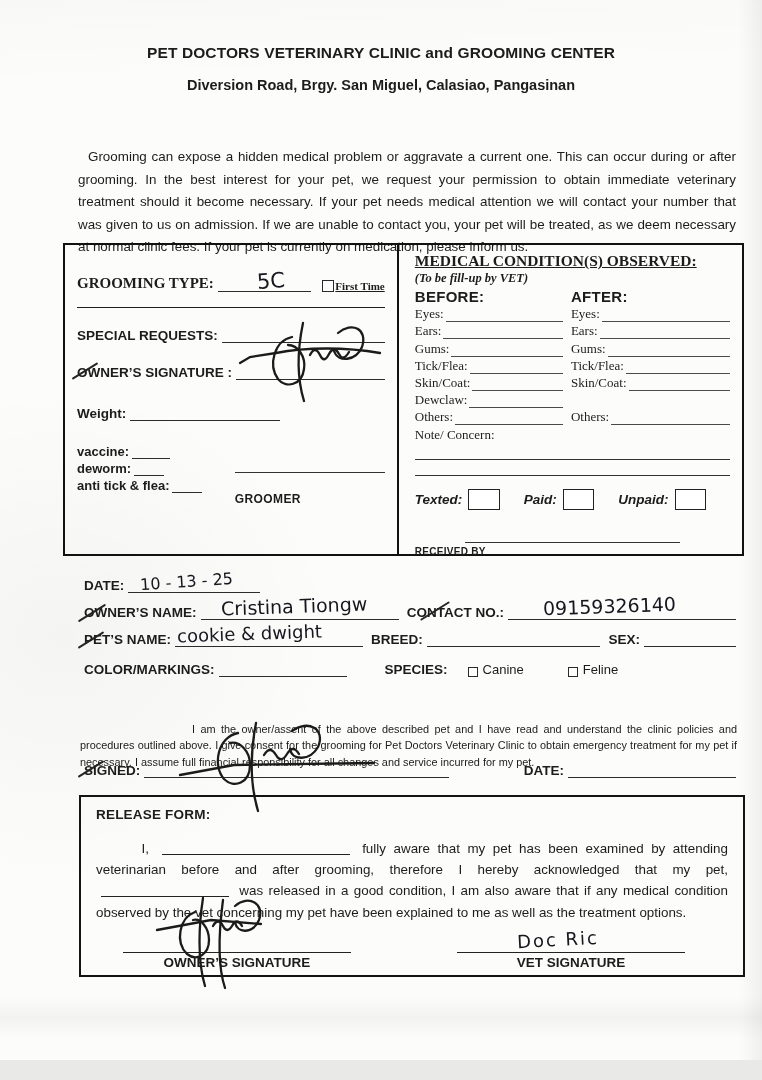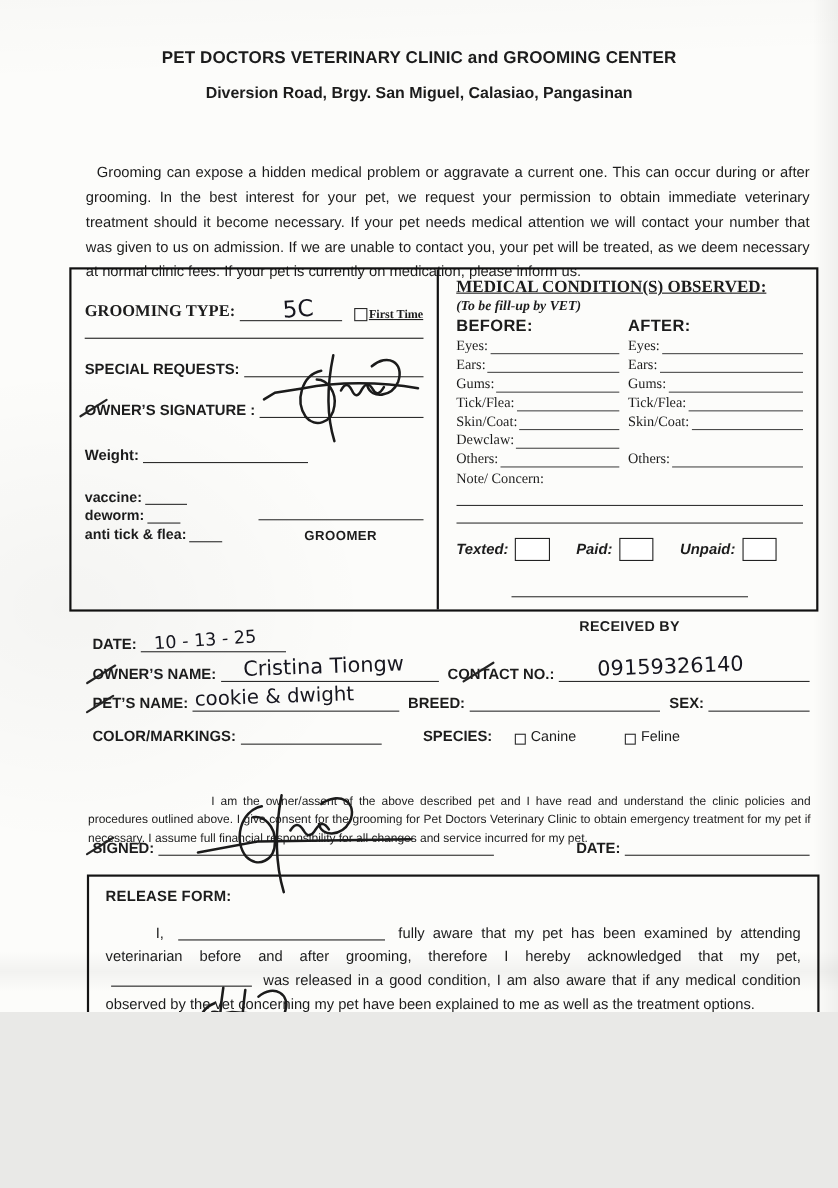--- a/index.html
+++ b/index.html
@@ -1,16 +1,16 @@
 <!DOCTYPE html>
 <html><head>
 <meta charset="utf-8">
 <style>
   html,body{margin:0;padding:0;background:#e9e9e7;}
-  .sheet{position:relative;width:762px;height:920px;margin:0 auto;overflow:hidden;color:#1c1c1c;
+  .sheet{position:relative;width:762px;height:1060px;margin:0 auto;overflow:hidden;color:#1c1c1c;
     background:#fcfcfa;
     background-image:
       linear-gradient(178deg, rgba(0,0,0,0.015) 0%, rgba(0,0,0,0) 8%),
       radial-gradient(ellipse at 8% 60%, rgba(0,0,0,0.03), rgba(0,0,0,0) 28%),
       linear-gradient(to bottom, rgba(0,0,0,0) 94%, rgba(0,0,0,0.04) 96%, rgba(0,0,0,0) 98%),
       linear-gradient(to right, rgba(0,0,0,0) 97%, rgba(0,0,0,0.05) 100%);
     font-family:"Liberation Sans", sans-serif;}
   .hand{font-family:"DejaVu Sans", sans-serif;color:#16161f;white-space:nowrap;}
 
   
@@ -41,21 +41,21 @@
   .os-row{margin-top:21px;position:relative;}
   .wt-row{margin-top:25px;}
   .wt-fill{width:150px;}
   .vx-group{margin-top:21px;display:flex;justify-content:space-between;}
   .vx-left div{display:flex;align-items:flex-end;margin-top:2px;}
   .vx-lbl{font-weight:bold;font-size:13px;}
   .vx-fill{border-bottom:1.5px solid #2c2c2c;height:13px;margin-left:3px;}
   .w38{width:38px}.w30{width:30px}
   .vx-right{width:150px;margin-top:16px;}
   .groomer-line{border-bottom:1.4px solid #333;height:14px;}
-  .groomer-label{text-align:center;font-weight:bold;font-size:12px;margin-top:7px;letter-spacing:0.4px;}
+  .groomer-label{font-weight:bold;font-size:12px;margin-top:19px;letter-spacing:0.4px;}
 
   
   .med-title{font-family:"Liberation Serif", serif;font-weight:bold;font-size:15.5px;text-decoration:underline;}
   .med-sub{font-family:"Liberation Serif", serif;font-weight:bold;font-style:italic;font-size:12.5px;margin-top:1px;}
   .ba-row{display:flex;margin-top:2px;}
   .ba-h{font-weight:bold;font-size:15px;letter-spacing:0.3px;}
   .ba-before{width:47%;margin-right:8px;}
   .med-row{display:flex;height:17.2px;}
   .med-cell{display:flex;align-items:flex-end;width:47%;margin-right:8px;}
   .med-cell.right{flex:1;margin-right:0;}
@@ -63,21 +63,21 @@
   .med-fill{flex:1;border-bottom:1.1px solid #4a4a4a;height:13px;margin-left:2px;}
   .no-line .med-fill{border-bottom:none;}
   .note-lbl{font-family:"Liberation Serif", serif;font-size:13px;margin-top:2px;}
   .note-line{border-bottom:1.4px solid #333;margin-top:16px;}
   .note-line+.note-line{margin-top:15px;}
   .paid-row{display:flex;align-items:center;margin-top:13px;}
   .pay-lbl{font-weight:bold;font-size:13.5px;font-style:italic;}
   .paybox{width:30px;height:19px;border:1.7px solid #222;background:#fff;margin-left:6px;margin-right:24px;}
   .rcv{margin-top:32px;}
   .rcv-line{width:215px;margin:0 auto;border-bottom:1.4px solid #333;}
-  .rcv-label{text-align:center;font-weight:bold;font-size:13px;margin-top:19px;letter-spacing:0.3px;}
+  .rcv-label{text-align:left;font-weight:bold;font-size:10px;margin-top:3px;letter-spacing:0.3px;}
 
   
   .details{position:absolute;top:577px;left:84px;width:652px;}
   .d-row{display:flex;align-items:flex-end;margin-top:11px;}
   .d-row:first-child{margin-top:0;}
   .date-fill{width:132px;flex:none;}
   .hand-date{position:absolute;left:12px;bottom:1px;font-size:16px;transform:rotate(-4deg);}
   .hand-owner{position:absolute;left:20px;bottom:2px;font-size:19px;transform:rotate(-2deg);}
   .contact-fill{width:228px;flex:none;}
   .hand-contact{position:absolute;left:35px;bottom:2px;font-size:19px;transform:rotate(-2deg);}

